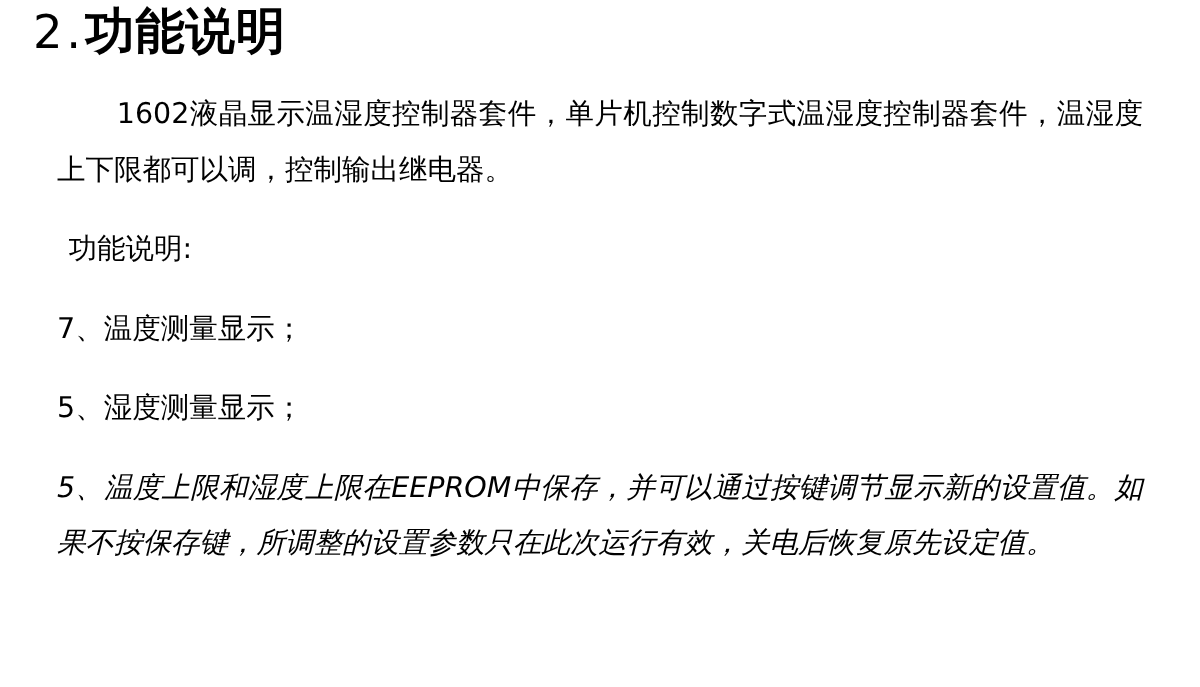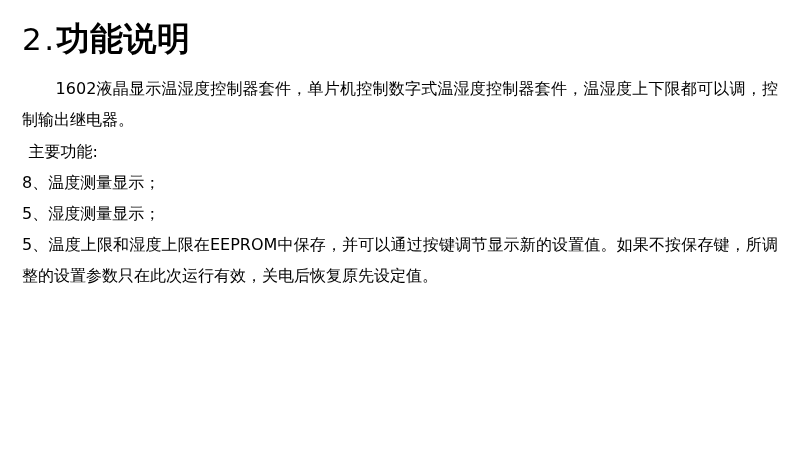--- a/index.html
+++ b/index.html
@@ -16,72 +16,72 @@
   }
   .page {
     position: relative;
     width: 800px;
     height: 458px;
     box-sizing: border-box;
     padding: 0 22px;
   }
   .doc-heading {
     margin: 0;
-    padding-top: 18px;
     font-size: 33px;
     font-weight: 700;
     letter-spacing: 0.5px;
     line-height: 1.25;
     white-space: nowrap;
   }
   .doc-heading .num {
     font-weight: 400;
     font-size: 31px;
   }
   .doc-heading .dot {
     font-weight: 400;
     font-size: 31px;
     padding: 0 2px;
   }
   .body-block {
     margin-top: 14px;
   }
   p {
-    margin: 0;
-    font-size: 16px;
+    margin: 16px;
+    font-size: 19px;
     line-height: 1.95;
     text-align: justify;
     text-justify: inter-ideograph;
   }
   .intro {
     text-indent: 2.1em;
   }
   .features-label {
     text-indent: 0.4em;
   }
   .list-item {
     text-indent: 0;
   }
   .list-item.wrap {
     text-align: justify;
+    font-style: italic;
   }
 </style>
 </head>
 <body>
 
 <div class="page">
 
   <h1 class="doc-heading">
     <span class="num">2</span><span class="dot">.</span><span>功能说明</span>
   </h1>
 
   <div class="body-block">
 
     <p class="intro">1602液晶显示温湿度控制器套件，单片机控制数字式温湿度控制器套件，温湿度上下限都可以调，控制输出继电器。</p>
 
-    <p class="features-label">主要功能:</p>
+    <p class="features-label">功能说明:</p>
 
-    <p class="list-item">8、温度测量显示；</p>
+    <p class="list-item">7、温度测量显示；</p>
     <p class="list-item">5、湿度测量显示；</p>
     <p class="list-item wrap">5、温度上限和湿度上限在EEPROM中保存，并可以通过按键调节显示新的设置值。如果不按保存键，所调整的设置参数只在此次运行有效，关电后恢复原先设定值。</p>
 
   </div>
 </div>
 
 </body></html>

